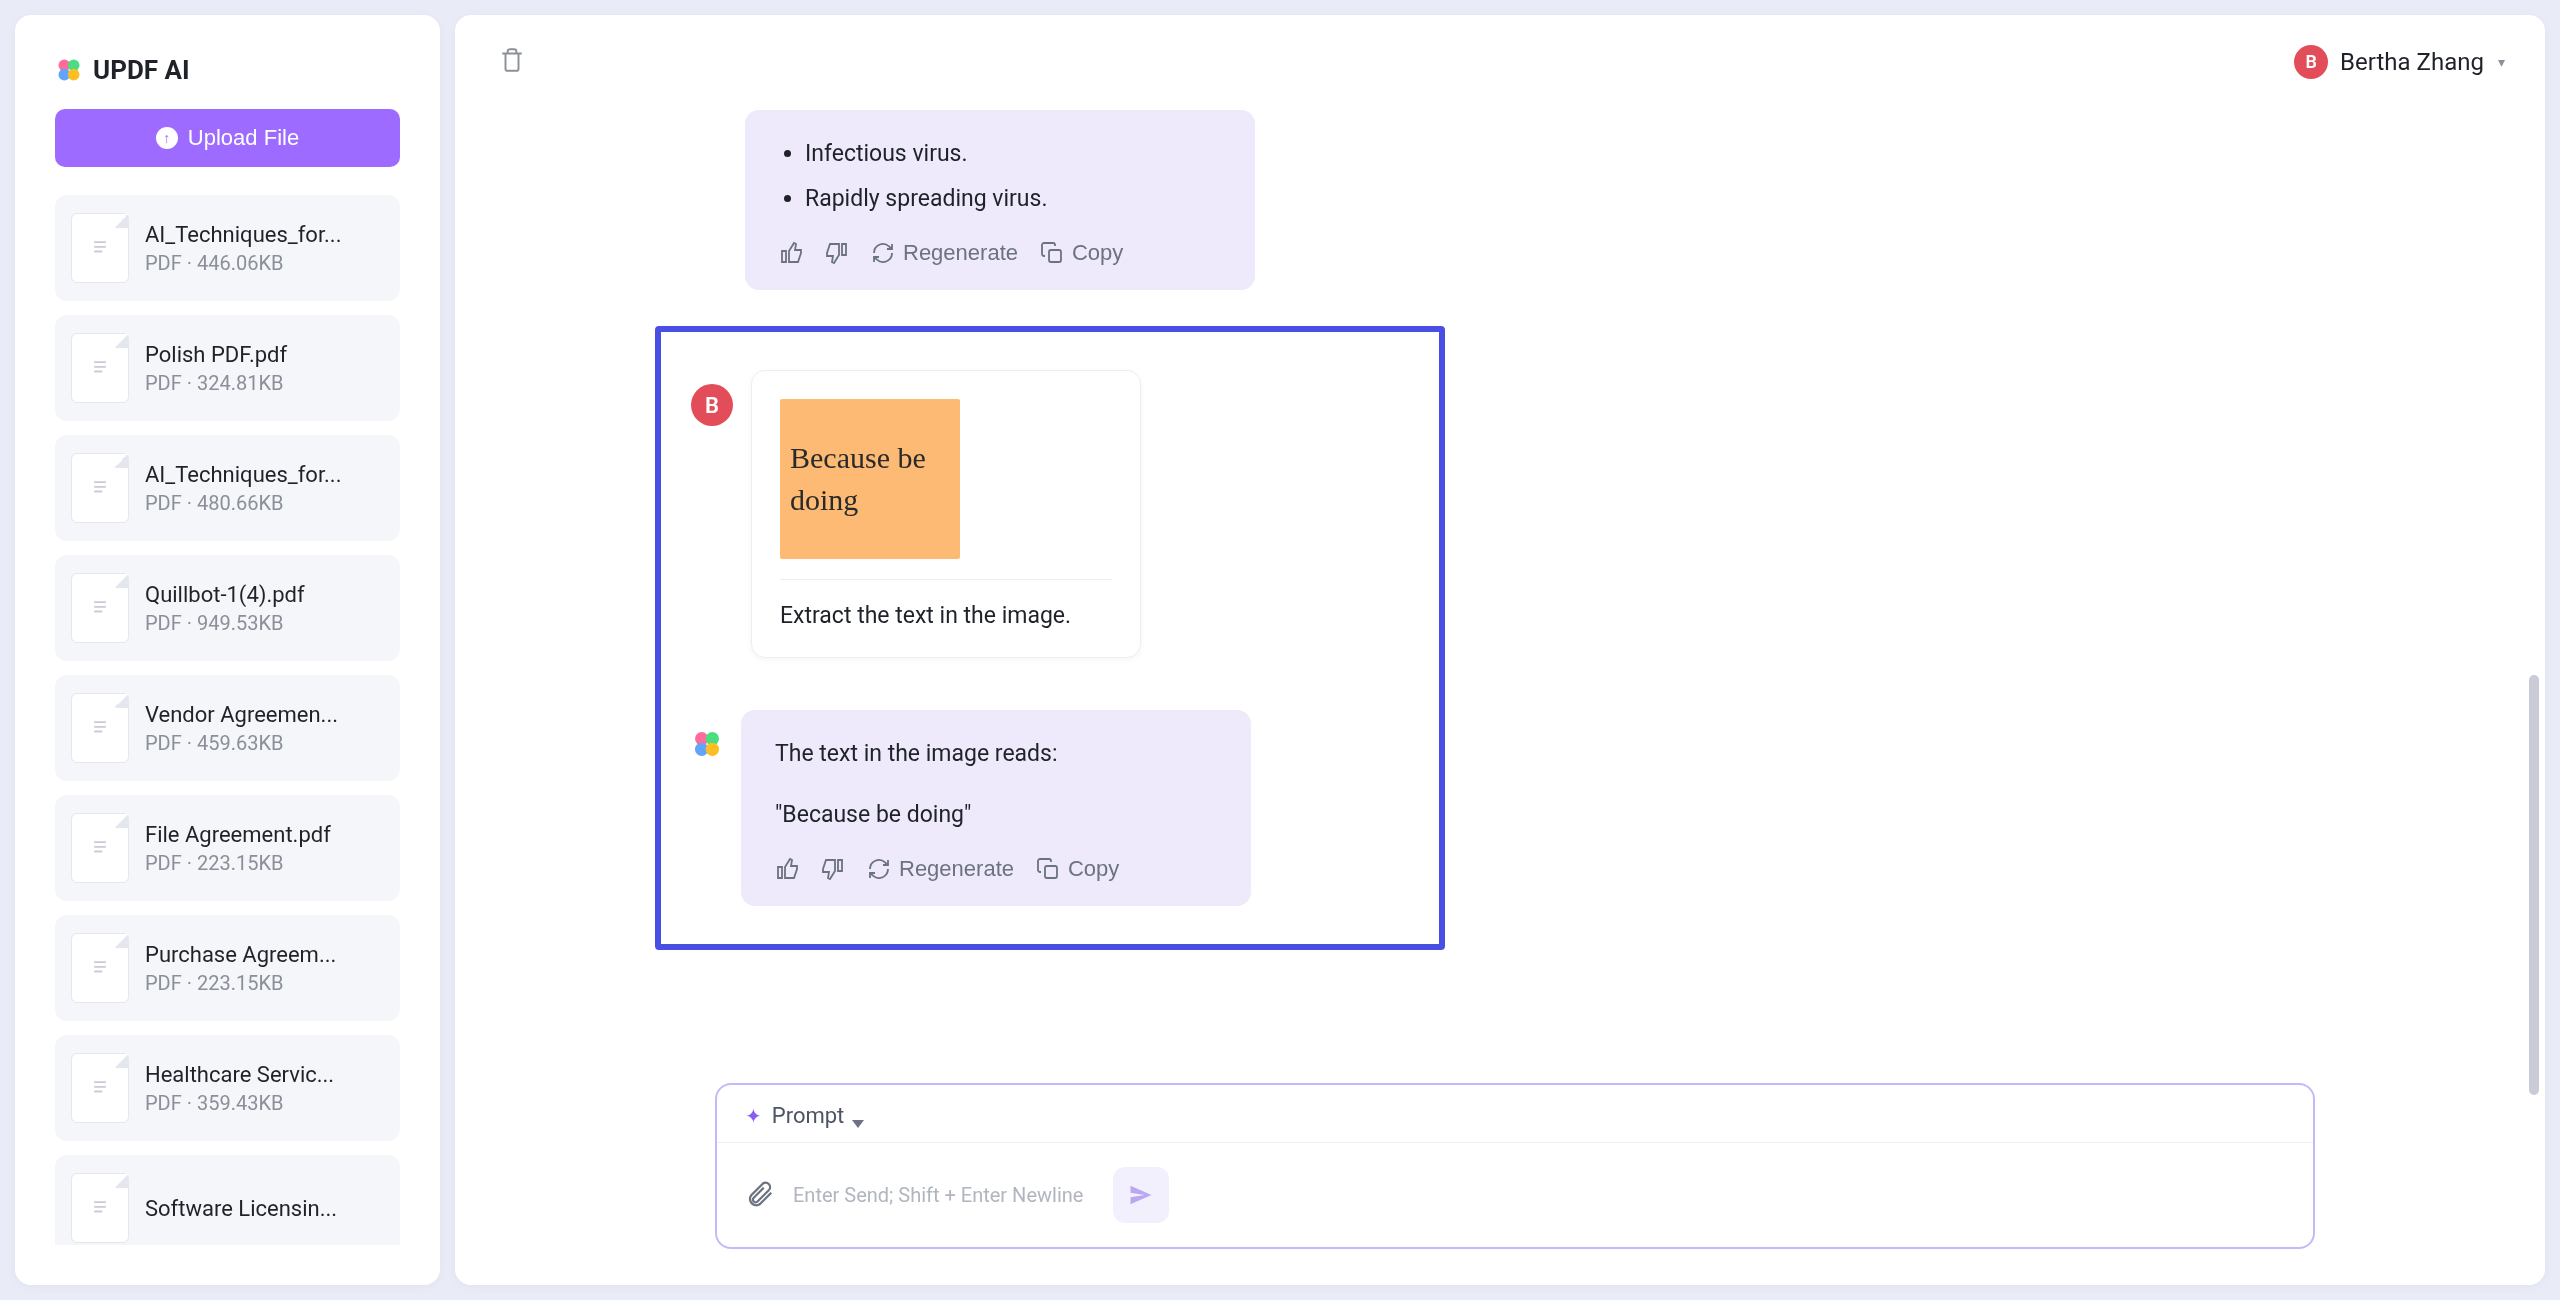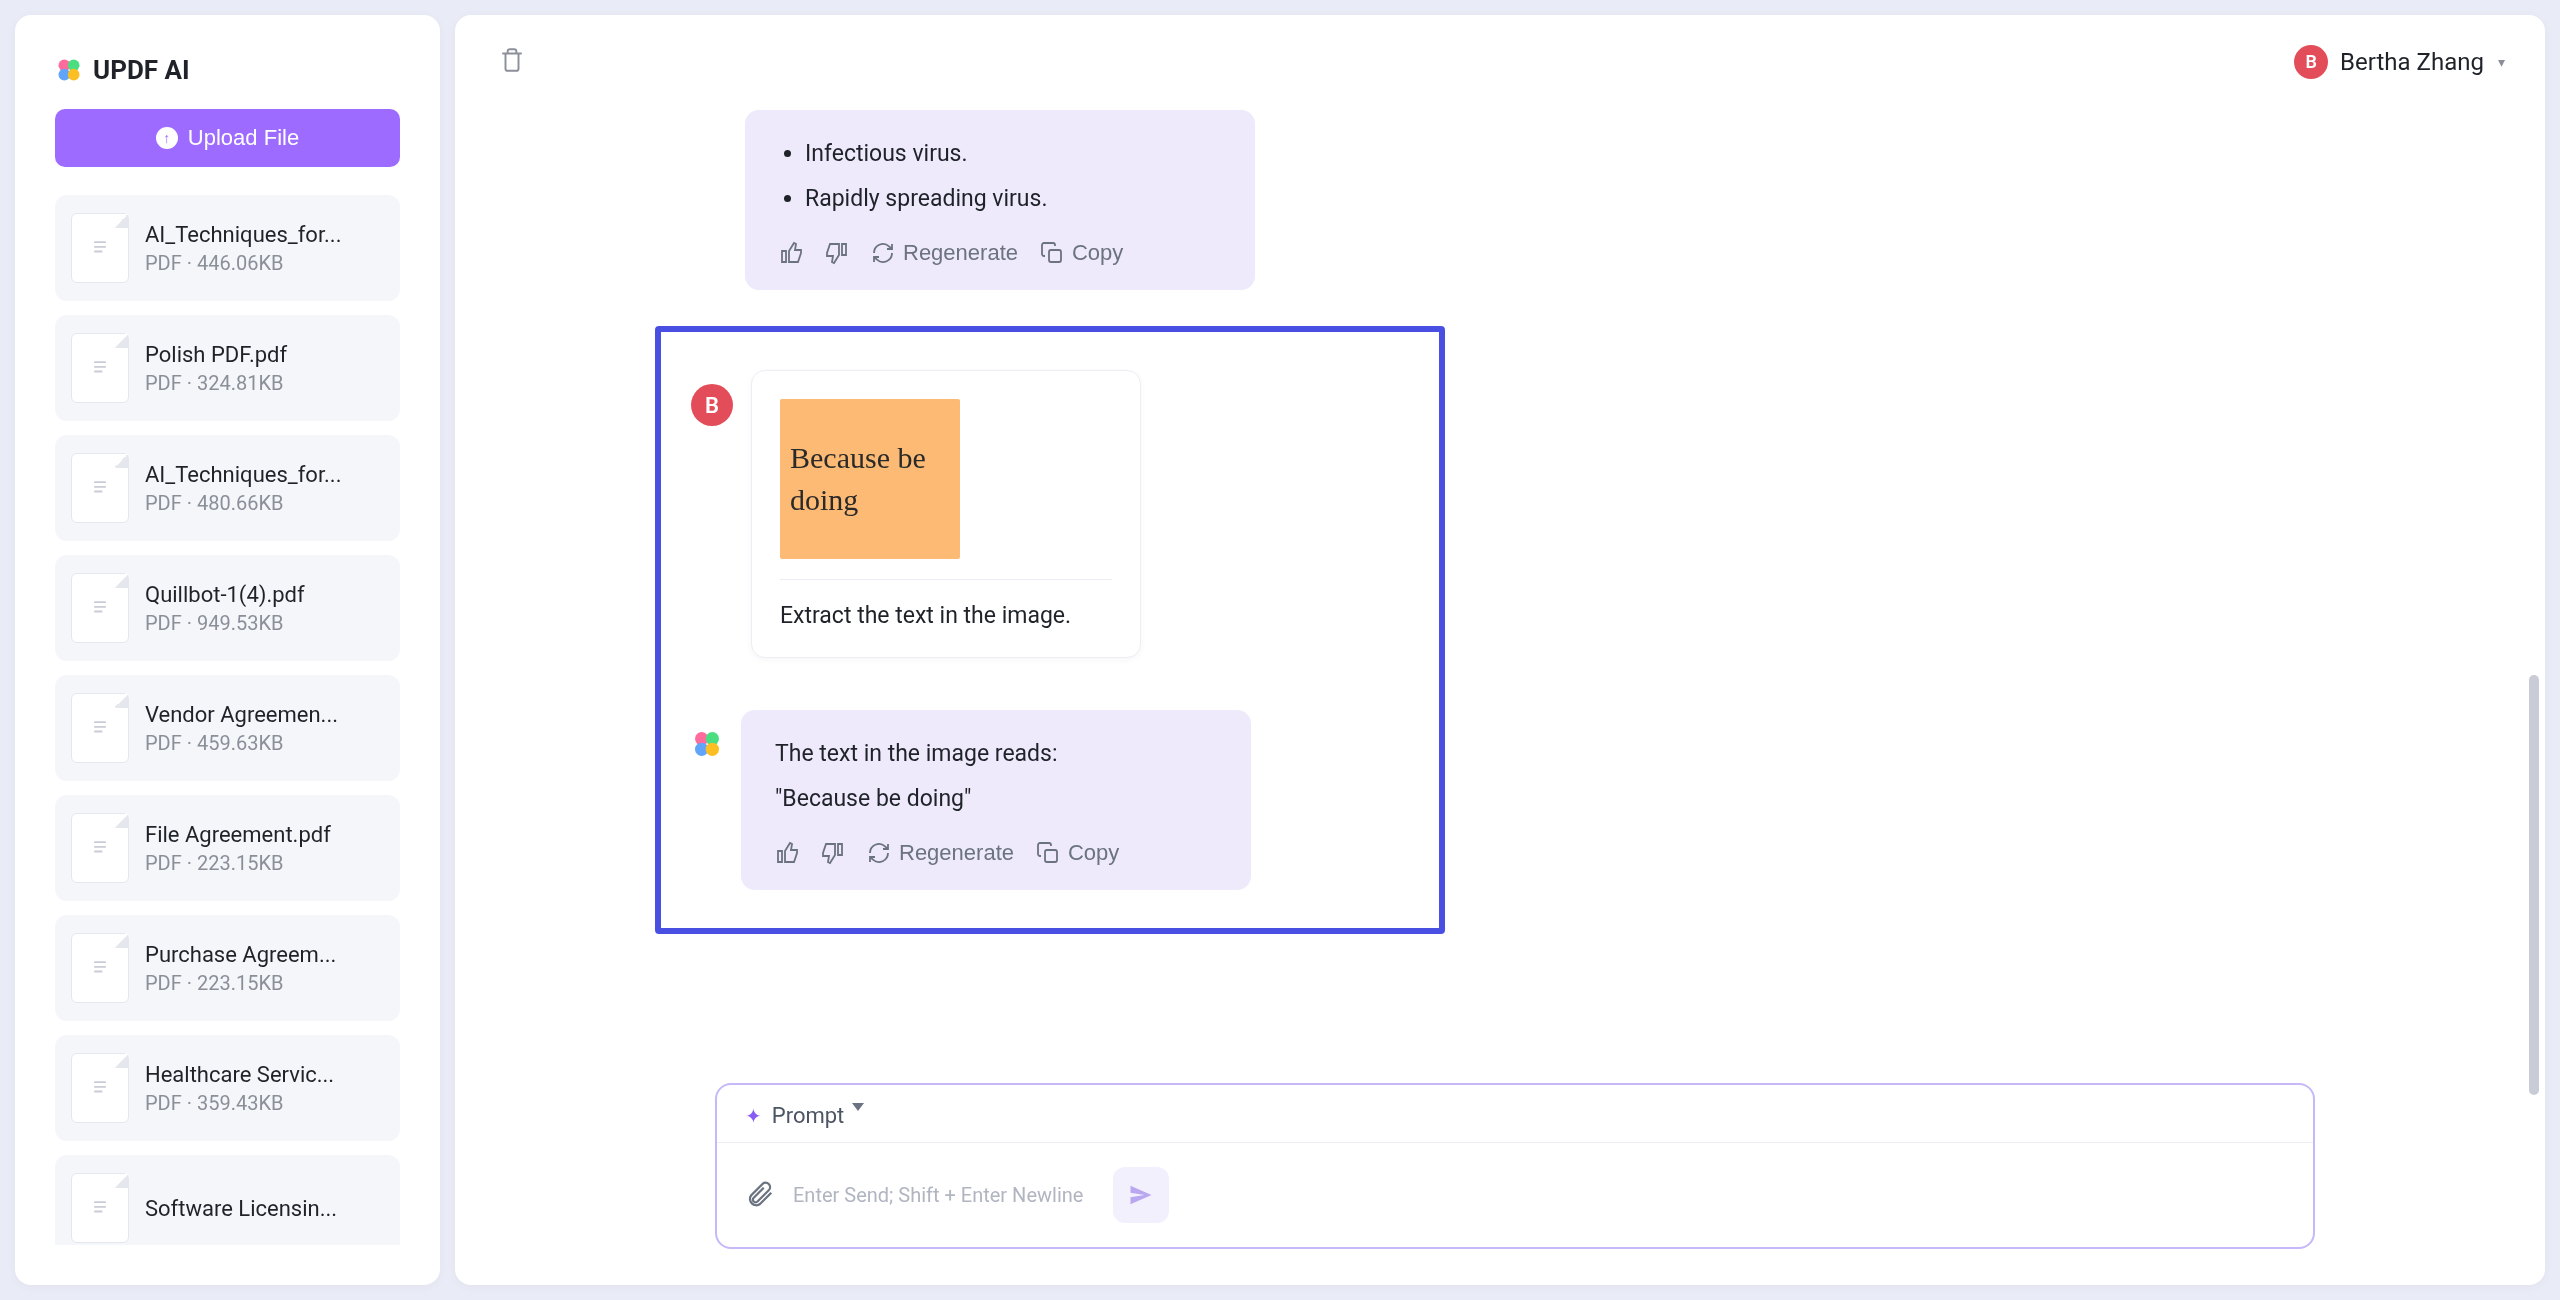--- a/index.html
+++ b/index.html
@@ -252,21 +252,21 @@
     margin: 18px 0 22px 0;
   }
   .user-prompt-text { font-size: 23px; color: #1f2329; }
   .ai-block { display: flex; gap: 18px; align-items: flex-start; }
   .ai-card {
     background: #eeeafc;
     border-radius: 14px;
     padding: 30px 34px 24px 34px;
     width: 510px;
   }
-  .ai-card p { font-size: 23px; color: #1f2329; margin-bottom: 18px; }
+  .ai-card p { font-size: 23px; color: #1f2329; margin-bottom: 34px; }
   .ai-card p:last-of-type { margin-bottom: 0; }
   
   .prompt-wrap {
     margin: 0 40px 36px 260px;
     width: 1600px;
     border: 2px solid #c7b8fa;
     border-radius: 16px;
     padding: 0;
     background: #fff;
   }
@@ -275,21 +275,21 @@
     align-items: center;
     gap: 10px;
     padding: 18px 28px 14px 28px;
     border-bottom: 1px solid #eceef5;
   }
   .sparkle { color: #8a5cf6; font-size: 20px; }
   .prompt-label {
     font-size: 22px;
     color: #4b5563;
     display: inline-flex;
-    align-items: flex-start;
+    align-items: flex-end;
     gap: 8px;
     cursor: pointer;
   }
   .tri-down {
     width: 0; height: 0;
     border-left: 6px solid transparent;
     border-right: 6px solid transparent;
     border-top: 8px solid #6b7280;
   }
   .prompt-input-row {

